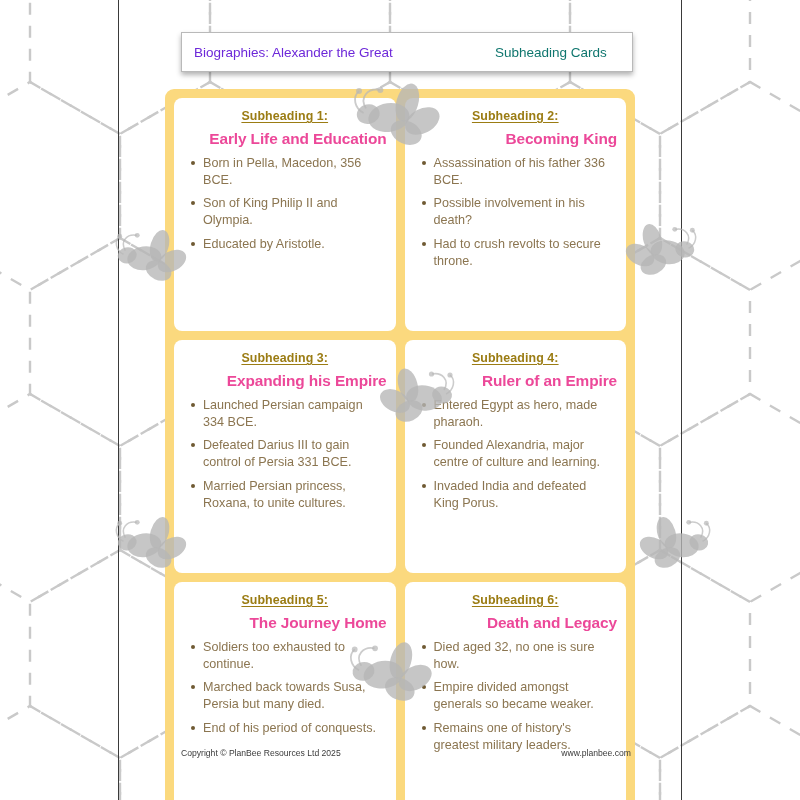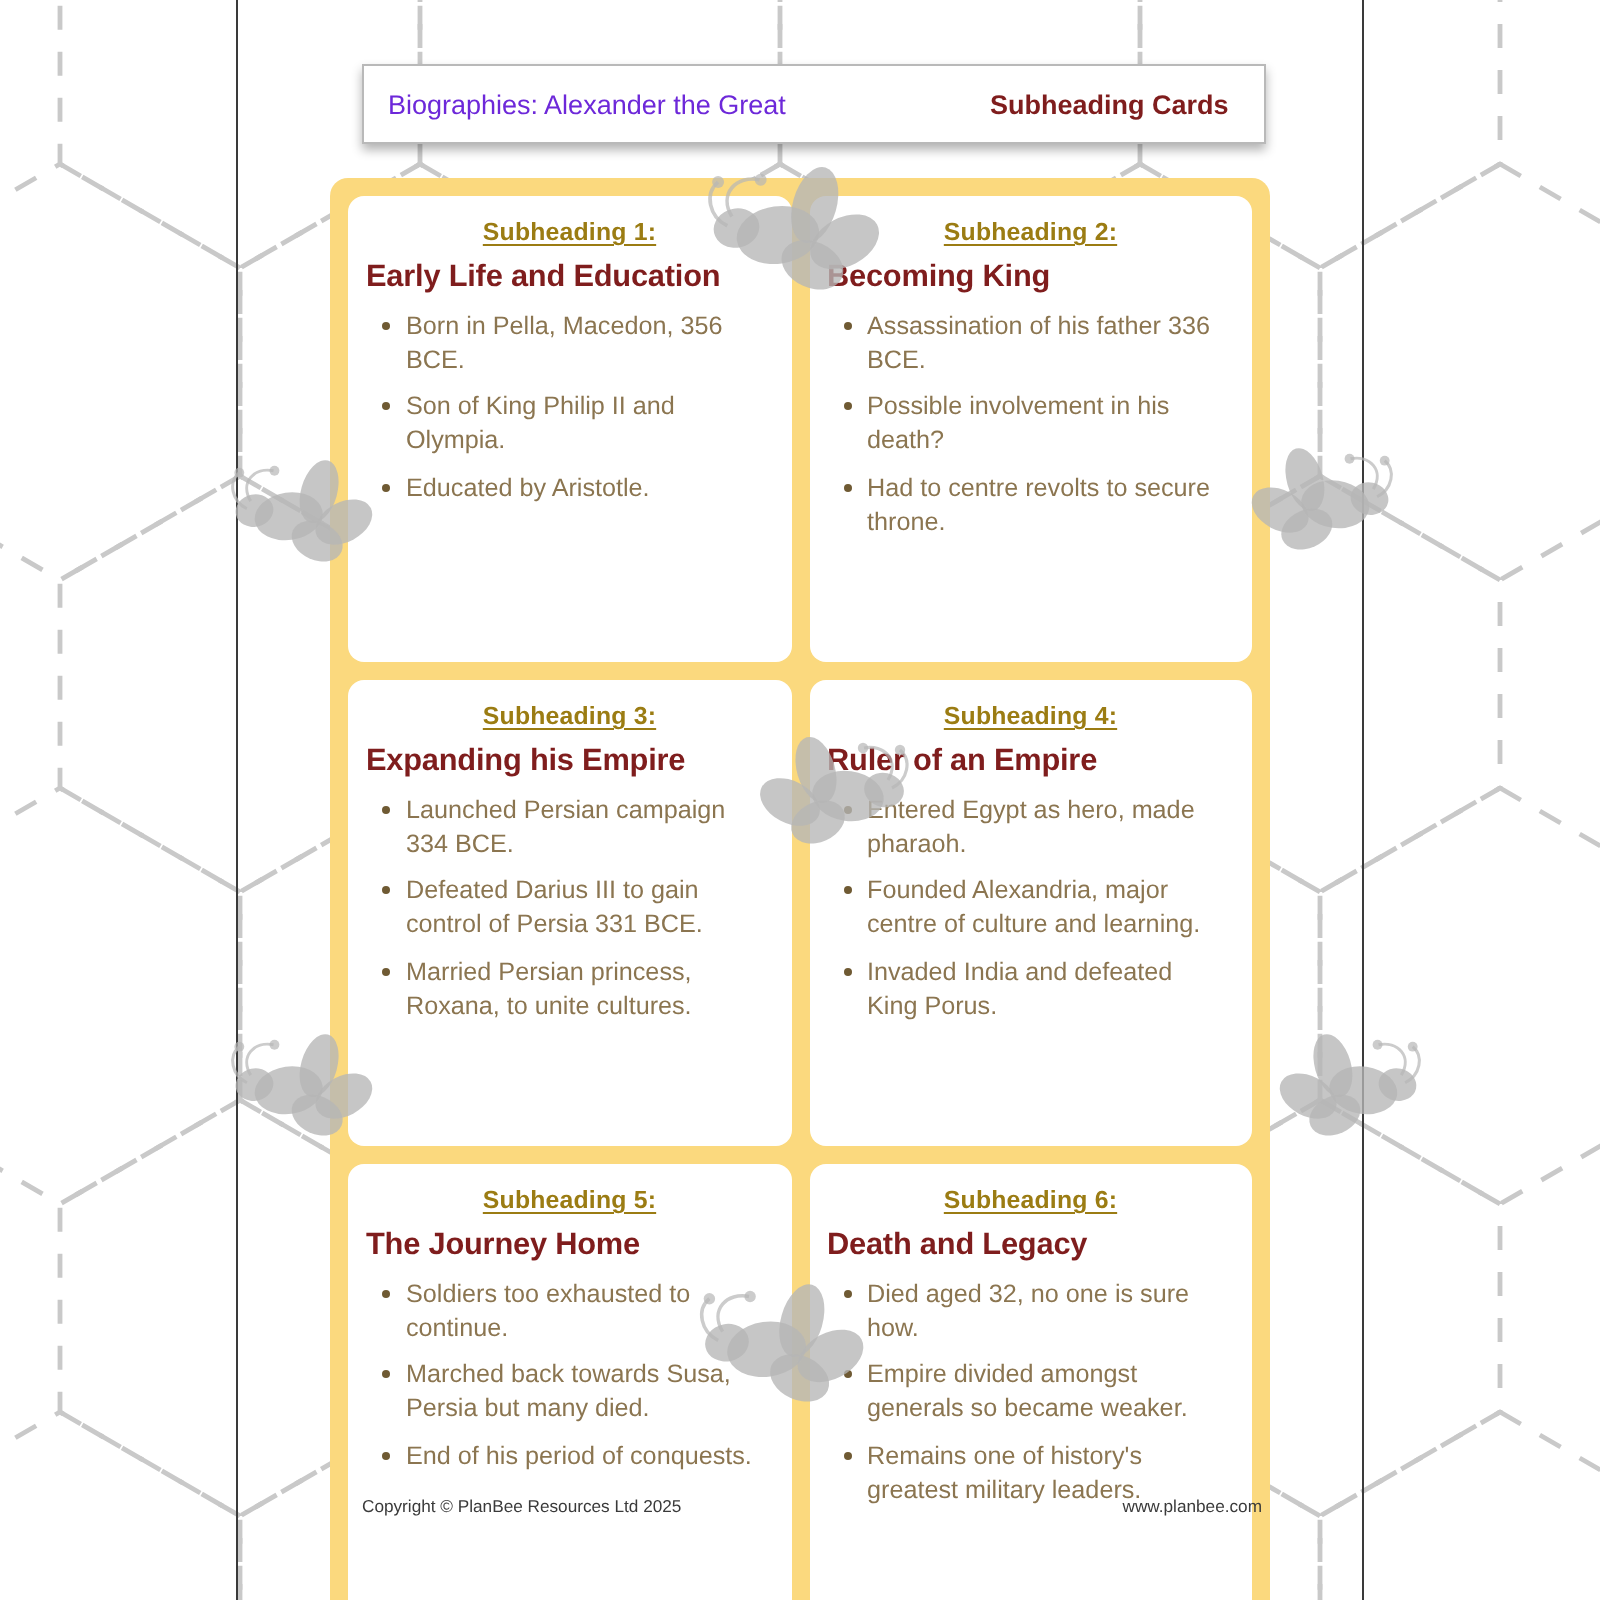--- a/index.html
+++ b/index.html
@@ -29,21 +29,21 @@
     background:#ffffff;
     border:1px solid #b9b9b9;
     box-shadow:0 3px 5px rgba(0,0,0,0.30);
     display:flex;align-items:center;
     z-index:6;
   }
   #header .h-title{
     font-size:13.5px;color:#6d28d9;margin-left:12px;white-space:nowrap;
   }
   #header .h-sub{
-    font-size:13.5px;color:#7f1d1d;position:absolute;left:313px;white-space:nowrap;font-weight:bold;
+    font-size:13.5px;color:#0f766e;position:absolute;left:313px;white-space:nowrap;
   }
 
   
   #frame{
     position:absolute;left:165px;top:89px;width:470px;height:735px;
     background:#fbd97e;
     border-radius:9px;
     z-index:3;
     display:grid;
     grid-template-columns:1fr 1fr;
@@ -64,24 +64,24 @@
     text-align:center;
     font-size:12.4px;
     font-weight:bold;
     color:#9b7c13;
     text-decoration:underline;
     text-underline-offset:2px;
     letter-spacing:0.1px;
     margin-bottom:7px;
   }
   .card-title{
-    text-align:left;
+    text-align:right;
     font-size:15.4px;
     font-weight:bold;
-    color:#7f1d1d;
+    color:#ec4899;
     margin-bottom:7px;
     letter-spacing:-0.1px;
   }
   .card ul{
     list-style:none;
     margin:4px;padding:0;
   }
   .card ul li{
     position:relative;
     font-size:12.6px;
@@ -168,21 +168,21 @@
         <li>Educated by Aristotle.</li>
       </ul>
     </div>
 
     <div class="card">
       <div class="card-label">Subheading 2:</div>
       <div class="card-title">Becoming King</div>
       <ul>
         <li>Assassination of his father 336 BCE.</li>
         <li>Possible involvement in his death?</li>
-        <li>Had to centre revolts to secure throne.</li>
+        <li>Had to crush revolts to secure throne.</li>
       </ul>
     </div>
 
     <div class="card">
       <div class="card-label">Subheading 3:</div>
       <div class="card-title">Expanding his Empire</div>
       <ul>
         <li>Launched Persian campaign 334 BCE.</li>
         <li>Defeated Darius III to gain control of Persia 331 BCE.</li>
         <li>Married Persian princess, Roxana, to unite cultures.</li>

